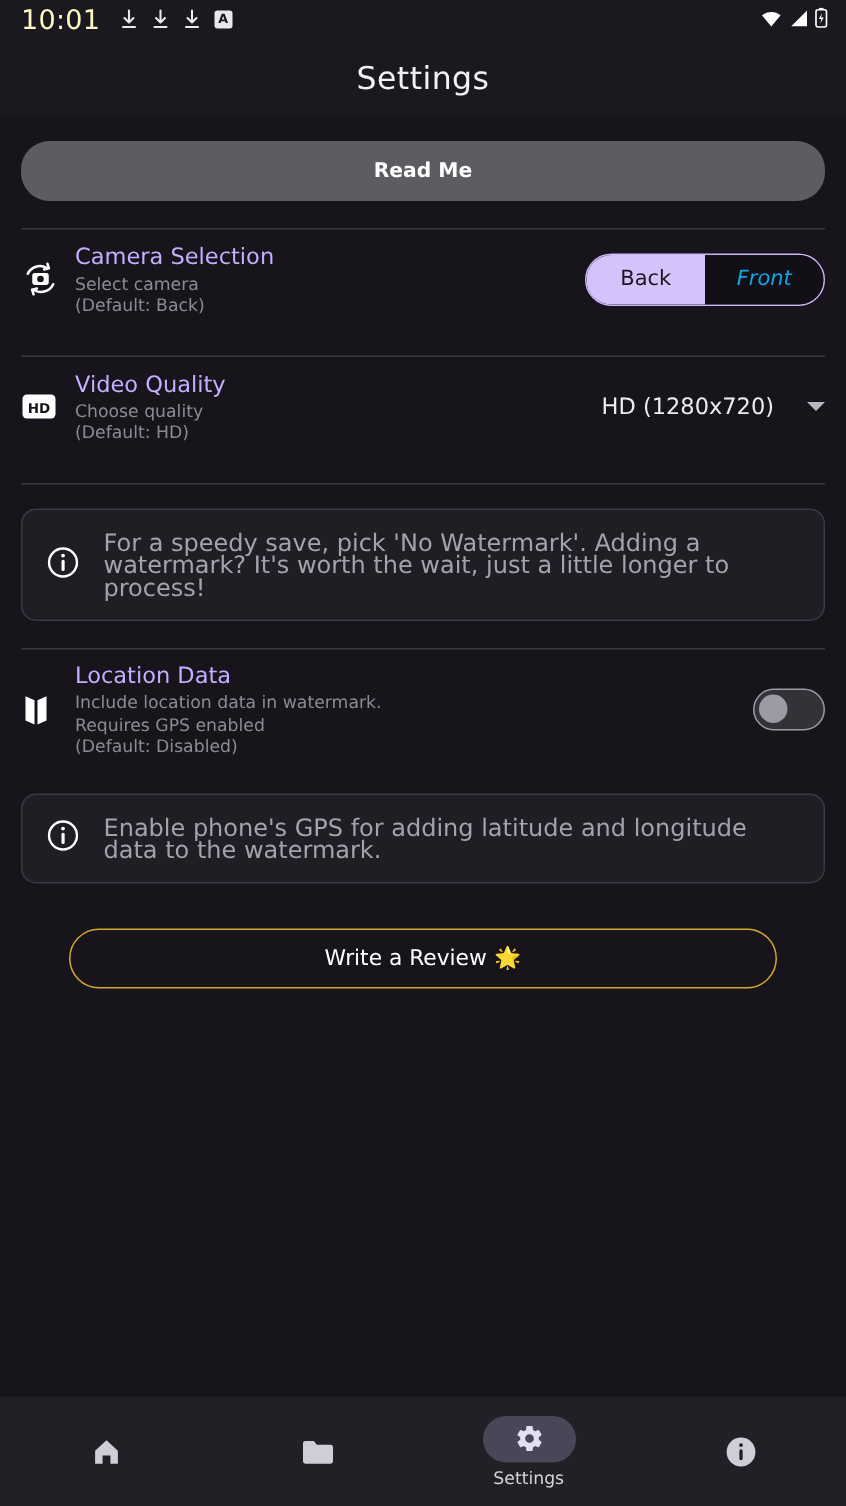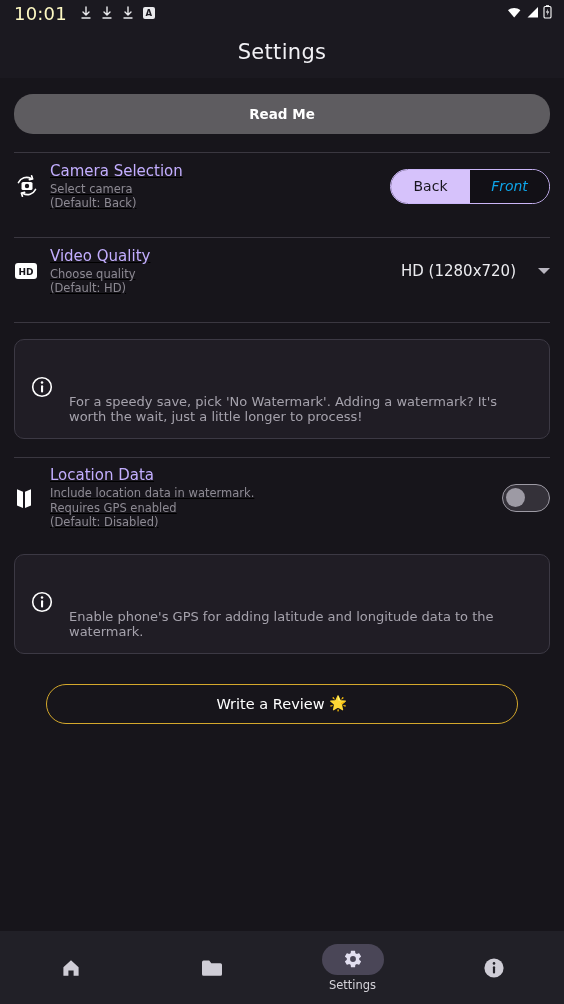--- a/index.html
+++ b/index.html
@@ -37,21 +37,21 @@
     background:#5e5c60; border:none; border-radius:19px;
     color:#ffffff; font-size:13.5px; font-weight:bold;
     font-family:"DejaVu Sans", sans-serif; cursor:pointer;
     display:flex; align-items:center; justify-content:center;
   }
 
   .divider { height:1px; background:#3a3740; margin:18px 0 0 0; }
 
   .row { display:flex; align-items:center; min-height:66px; padding:8px 0; }
   .row-icon { width:36px; flex:0 0 36px; display:flex; align-items:center; justify-content:flex-start; }
-  .row-text { flex:1 1 auto; padding-right:10px;text-decoration:underline; }
+  .row-text { flex:1 1 auto; padding-right:10px; }
   .row-title { color:#c3aeff; font-size:15px; line-height:19px; margin-bottom:1px; }
   .row-sub { color:#8d8a93; font-size:11.5px; line-height:14.5px; }
   .row-ctl { flex:0 0 auto; display:flex; align-items:flex-end; }
 
   
   .segmented {
     display:flex; border:1.4px solid #cbb6f8; border-radius:18px; overflow:hidden; height:35px;
   }
   .seg {
     display:flex; align-items:center; justify-content:center;
@@ -71,21 +71,21 @@
   .toggle { width:48px; height:28px; border-radius:14px; background:#343139; border:1.5px solid #9d9aa4;
             display:flex; align-items:center; padding:0 3px; cursor:pointer; }
   .toggle .knob { width:19px; height:19px; border-radius:50%; background:#9d9aa4; }
 
   
   .note {
     display:flex; align-items:center; gap:16px;
     border:1px solid #3c3944; border-radius:10px;
     background:#201d25; padding:14px 16px; margin-top:16px;
   }
-  .note-txt { color:#a5a2ac; font-size:13px; line-height:15px;margin-top:40px; }
+  .note-txt { color:#a5a2ac; font-size:16px; line-height:15px; }
 
   
   .review-btn {
     margin:30px auto 0 auto; display:flex; align-items:center; justify-content:center;
     width:472px; height:40px; border:1.6px solid #d4a82c; border-radius:20px;
     background:#17151b; color:#ffffff; font-size:14.5px; cursor:pointer;
     font-family:"DejaVu Sans", sans-serif; gap:5px;
   }
 
   

